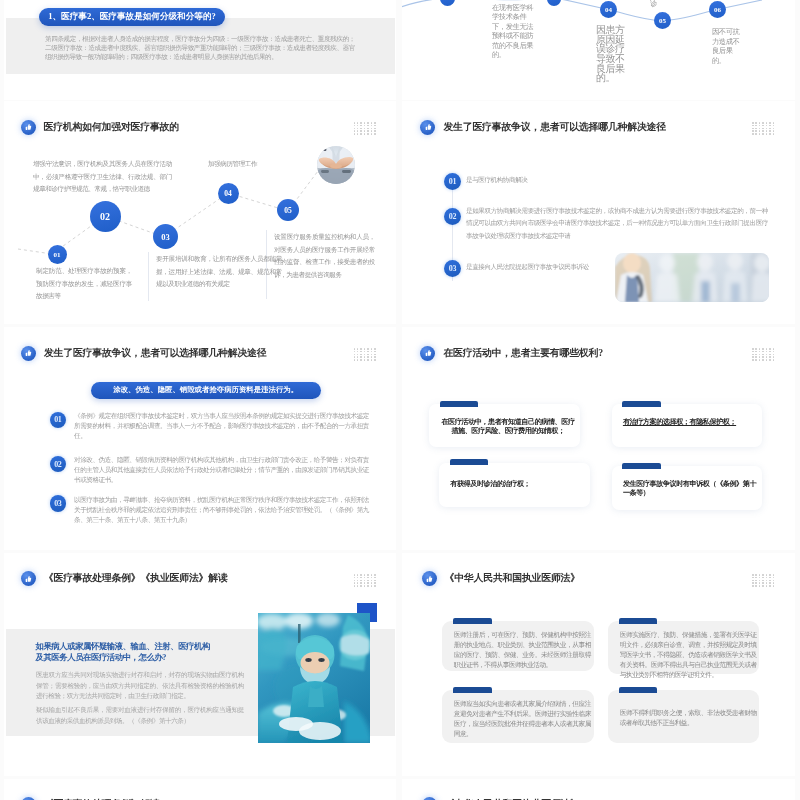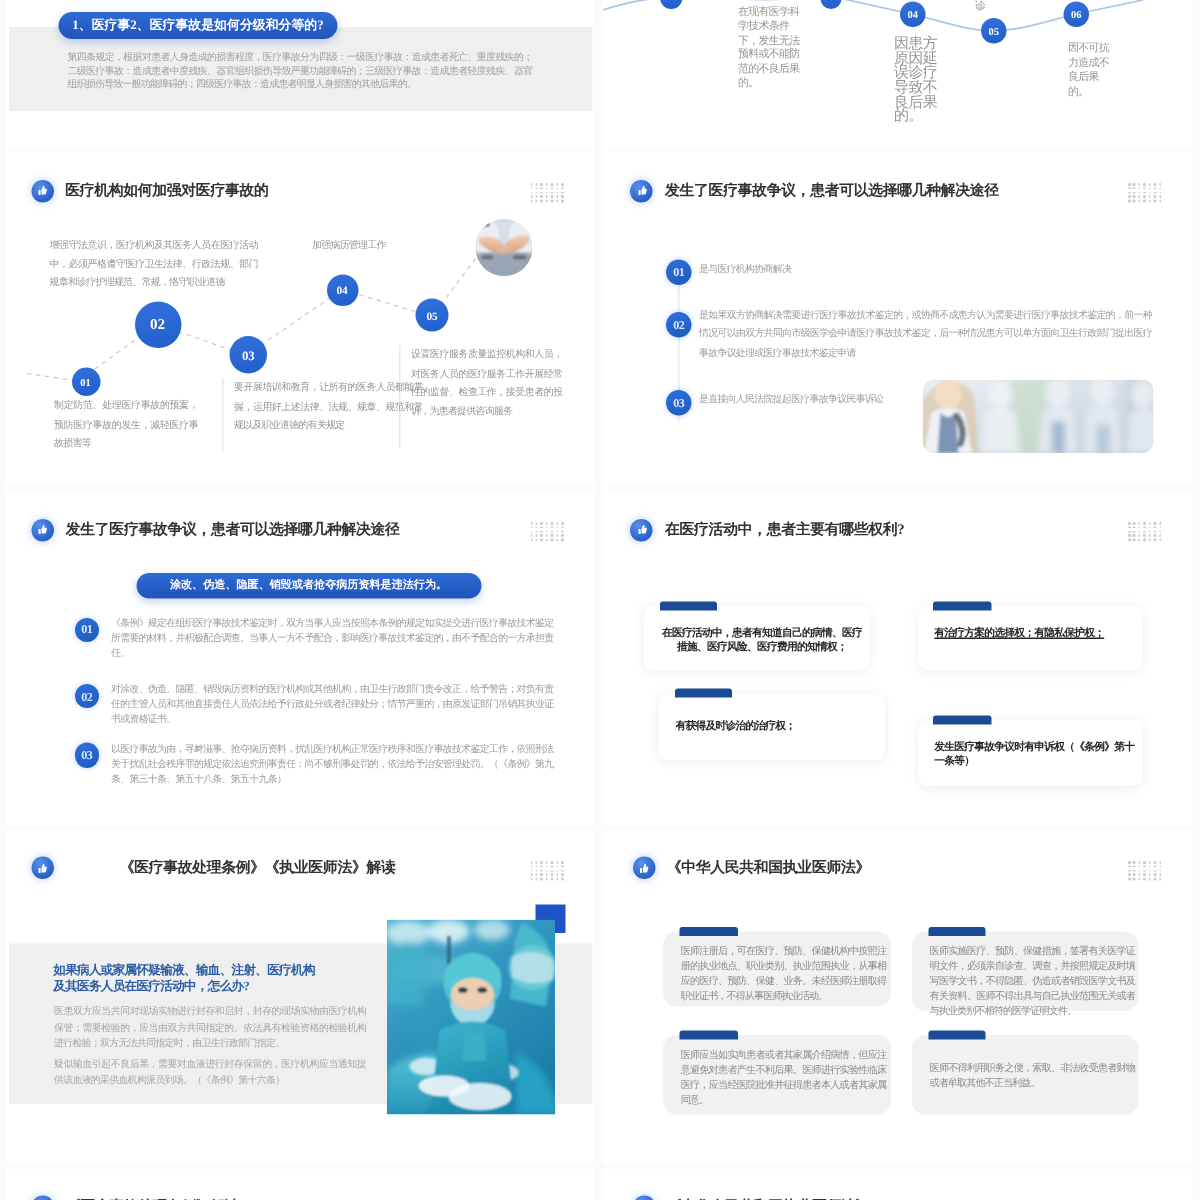--- a/index.html
+++ b/index.html
@@ -405,28 +405,28 @@
       <span class="txt" style="left:11px;top:14px;width:136px;">在医疗活动中，患者有知道自己的病情、医疗措施、医疗风险、医疗费用的知情权；</span>
     </div>
     <div class="tcard" style="left:209.9px;top:77px;width:150px;height:43px;">
       <span class="tab"></span>
       <span class="txt" style="left:11px;top:14px;width:136px;text-decoration:underline;">有治疗方案的选择权；有隐私保护权；</span>
     </div>
     <div class="tcard" style="left:37.3px;top:135.5px;width:151px;height:44px;">
       <span class="tab"></span>
       <span class="txt" style="left:11px;top:17px;width:136px;">有获得及时诊治的治疗权；</span>
     </div>
-    <div class="tcard" style="left:209.9px;top:153px;width:150px;height:44px;">
+    <div class="tcard" style="left:209.9px;top:139px;width:150px;height:44px;">
       <span class="tab"></span>
       <span class="txt" style="left:11px;top:14px;width:136px;">发生医疗事故争议时有申诉权（《条例》第十一条等）</span>
     </div>
   </div>
 
   <div class="slide" style="top:553px;height:223px;">
-    <div class="s-head" style="left:16.8px;top:18.4px;gap:36px;">
+    <div class="s-head" style="left:16.8px;top:18.4px;">
       <span class="hicon">
         <svg viewBox="0 0 24 24">
             <path d="M9.2 21H6.4A1.4 1.4 0 0 1 5 19.6v-7.2A1.4 1.4 0 0 1 6.4 11h2.8zM11 11l3.6-8.3c1.6.2 2.6 1.3 2.6 2.9 0 1-.3 2-.7 3h3.1c1.1 0 2 .9 2 2 0 .3 0 .5-.1.8l-1.8 7.1c-.3 1-1.2 1.7-2.2 1.7H11z"></path>
           </svg>
       </span>
       <span class="htitle">《医疗事故处理条例》《执业医师法》解读</span>
     </div>
     <div class="dots" style="left:349.5px;top:21px;">
         <i></i>
         <i></i>

